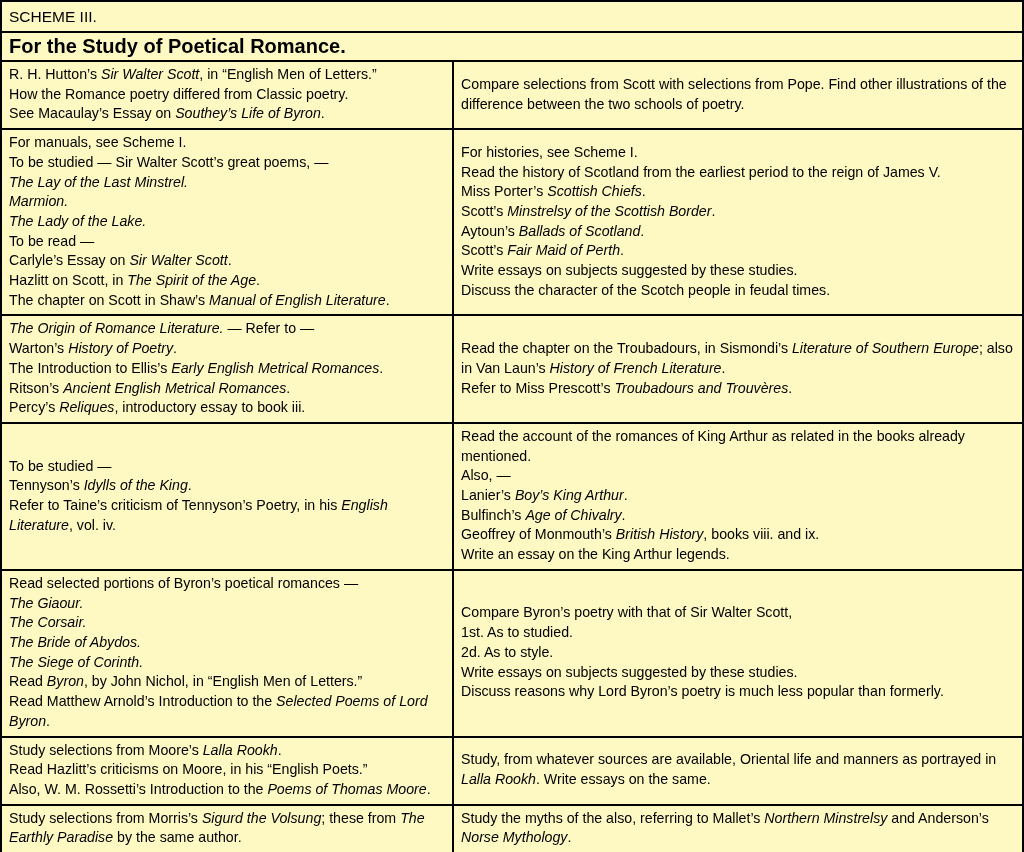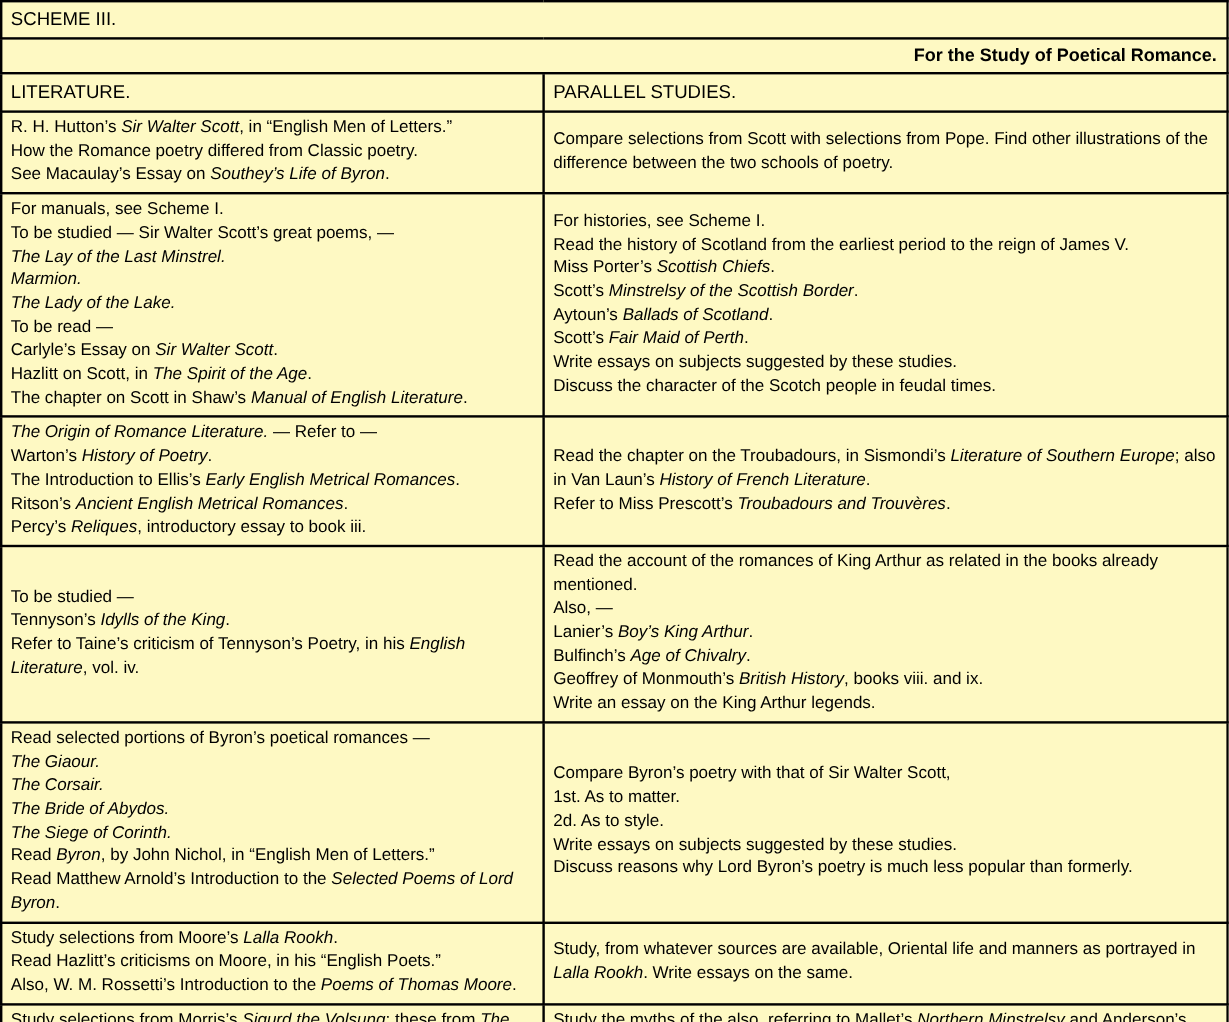--- a/index.html
+++ b/index.html
@@ -9,21 +9,21 @@
     border-collapse: collapse;
     table-layout: fixed;
     background: #fef9c3;
     color: #000000;
     font-family: Liberation Sans, sans-serif;
   }
   col.col-lit { width: 452px; }
   th, td { border: 2px solid #000000; }
   th { font-weight: normal; text-align: left; }
   th.scheme   { font-size: 15.5px; line-height: 19px; padding: 5px 8px 5px 7px; }
-  th.subtitle { font-weight: bold; font-size: 15px; line-height: 19px; padding: 4px 8px 4px 7px; text-align: right; }
+  th.subtitle { font-weight: bold; font-size: 20px; line-height: 19px; padding: 4px 8px 4px 7px; }
   th.colhead  { font-size: 15.5px; line-height: 19px; padding: 6px 8px 5px 7px; }
   td {
     font-size: 14.2px;
     line-height: 19.7px;
     padding: 3px 5px 4px 7px;
     vertical-align: middle;
     text-align: left;
   }
   .line { display: block; }
   .it { font-style: italic; }
@@ -36,24 +36,20 @@
     <colgroup>
       <col class="col-lit">
       <col class="col-par">
     </colgroup>
     <thead>
       <tr>
         <th colspan="2" class="scheme">SCHEME III.</th>
       </tr>
       <tr>
         <th colspan="2" class="subtitle">For the Study of Poetical Romance.</th>
-      </tr>
-      <tr>
-        <th class="colhead">LITERATURE.</th>
-        <th class="colhead">PARALLEL STUDIES.</th>
       </tr>
     </thead>
     <tbody>
         <tr>
           <td>
             <div class="line"><span>R. H. Hutton’s </span><span class="it">Sir Walter Scott</span><span>, in “English Men of Letters.”</span></div>
             <div class="line"><span>How the Romance poetry differed from Classic poetry.</span></div>
             <div class="line"><span>See Macaulay’s Essay on </span><span class="it">Southey’s Life of Byron</span><span>.</span></div>
           </td>
           <td>
@@ -116,21 +112,21 @@
             <div class="line"><span>Read selected portions of Byron’s poetical romances —</span></div>
             <div class="line"><span class="it">The Giaour.</span></div>
             <div class="line"><span class="it">The Corsair.</span></div>
             <div class="line"><span class="it">The Bride of Abydos.</span></div>
             <div class="line"><span class="it">The Siege of Corinth.</span></div>
             <div class="line"><span>Read </span><span class="it">Byron</span><span>, by John Nichol, in “English Men of Letters.”</span></div>
             <div class="line"><span>Read Matthew Arnold’s Introduction to the </span><span class="it">Selected Poems of Lord Byron</span><span>.</span></div>
           </td>
           <td>
             <div class="line"><span>Compare Byron’s poetry with that of Sir Walter Scott,</span></div>
-            <div class="line"><span>1st. As to matter.</span></div>
+            <div class="line"><span>1st. As to studied.</span></div>
             <div class="line"><span>2d. As to style.</span></div>
             <div class="line"><span>Write essays on subjects suggested by these studies.</span></div>
             <div class="line"><span>Discuss reasons why Lord Byron’s poetry is much less popular than formerly.</span></div>
           </td>
         </tr>
         <tr>
           <td>
             <div class="line"><span>Study selections from Moore’s </span><span class="it">Lalla Rookh</span><span>.</span></div>
             <div class="line"><span>Read Hazlitt’s criticisms on Moore, in his “English Poets.”</span></div>
             <div class="line"><span>Also, W. M. Rossetti’s Introduction to the </span><span class="it">Poems of Thomas Moore</span><span>.</span></div>

